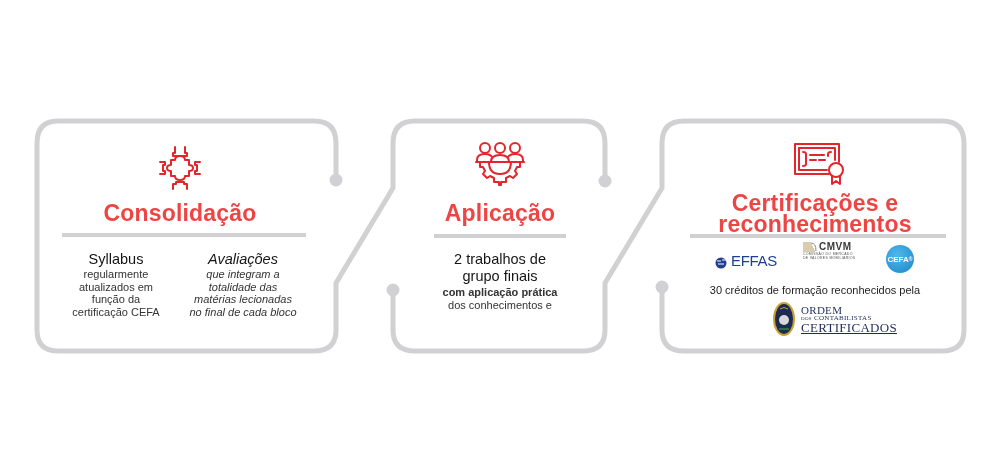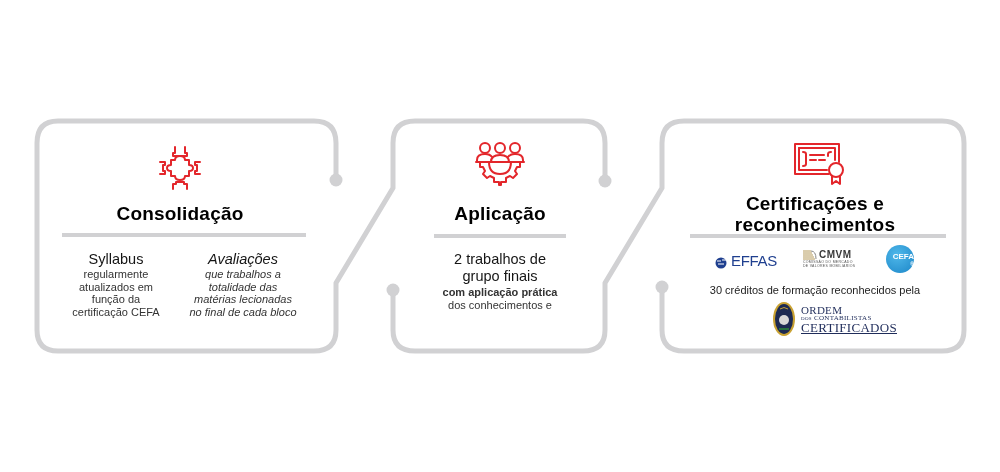--- a/index.html
+++ b/index.html
@@ -1,32 +1,32 @@
 <!DOCTYPE html>
 <html><head>
 <meta charset="utf-8">
 <style>
   html, body { margin: 0; padding: 0; background: #ffffff; }
   body { width: 1000px; height: 472px; position: relative; overflow: hidden;
          font-family: "Liberation Sans", "DejaVu Sans", sans-serif; color: #1a1a1a; }
   svg.frame { position: absolute; left: 0; top: 0; }
   .abs { position: absolute; text-align: center; }
-  .title { color: #000000; font-weight: bold; font-size: 19px; line-height: 21px; letter-spacing: 0.2px; }
+  .title { color: #ef4444; font-weight: bold; font-size: 23px; line-height: 21px; letter-spacing: 0.2px; }
   .divider { position: absolute; height: 4px; background: #d1d1d3; }
   .sub-head { font-size: 14.5px; line-height: 17px; color: #151515; }
   .body-txt { font-size: 11px; line-height: 12.5px; color: #333; }
   .icon { position: absolute; }
   .logo-effas { position: absolute; display: flex; align-items: flex-end; gap: 3px; color: #1f3f8f; font-size: 15px; font-family: "Liberation Sans", sans-serif; letter-spacing: -0.3px; }
   .logo-cmvm { position: absolute; display: flex; flex-direction: column; align-items: flex-start; }
   .logo-cmvm .row { display: flex; align-items: center; gap: 2px; }
   .logo-cmvm .word { font-weight: bold; font-size: 10px; color: #3a3a3a; letter-spacing: 0.5px; }
   .logo-cmvm .small { font-size: 3.5px; line-height: 4px; color: #555; letter-spacing: 0.3px; }
   .logo-cefa { position: absolute; width: 28px; height: 28px; border-radius: 50%;
                background: radial-gradient(circle at 40% 35%, #4fb8ea, #1c86c8);
-               color: #fff; font-weight: bold; font-size: 8px; display: flex; align-items: flex-end; justify-content: center; flex-direction: column; }
+               color: #fff; font-weight: bold; font-size: 8px; display: flex; align-items: center; justify-content: center; }
   .logo-occ { position: absolute; display: flex; align-items: center; gap: 5px; }
   .logo-occ .txt { font-family: "Liberation Serif", serif; color: #1f2c5a; font-size: 7.5px; line-height: 8.5px; text-align: left; letter-spacing: 0.3px; }
 </style>
 </head>
 <body>
 
 <svg class="frame" width="1000" height="472" viewBox="0 0 1000 472">
   <g fill="none" stroke="#d1d1d3" stroke-width="5" stroke-linecap="round" stroke-linejoin="round">
 
     <path d="M336 180 V143 Q336 121 314 121 H58 Q37 121 37 143 V330 Q37 351 58 351 H314 Q336 351 336 330 V283 L393 188 V143 Q393 121 415 121 H583 Q605 121 605 143 V181"></path>
@@ -63,21 +63,21 @@
   <div class="abs" style="left:52px; width:128px; top:251px;">
     <div class="sub-head">Syllabus</div>
     <div class="body-txt">regularmente</div>
     <div class="body-txt">atualizados em</div>
     <div class="body-txt">função da</div>
     <div class="body-txt">certificação CEFA</div>
   </div>
 
   <div class="abs" style="left:178px; width:130px; top:251px;font-style:italic;">
     <div class="sub-head">Avaliações</div>
-    <div class="body-txt">que trabalhos a</div>
+    <div class="body-txt">que integram a</div>
     <div class="body-txt">totalidade das</div>
     <div class="body-txt">matérias lecionadas</div>
     <div class="body-txt">no final de cada bloco</div>
   </div>
 </div>
 
 <div>
   <svg class="icon" style="left:474px; top:141px;" width="52" height="46" viewBox="0 0 52 46">
     <g fill="none" stroke="#e3262b" stroke-width="2" stroke-linejoin="round" stroke-linecap="round">
 
@@ -130,21 +130,21 @@
   <div class="divider" style="left:690px; width:256px; top:234px;"></div>
 
   <div class="logo-effas" style="left:715px; top:252px;">
     <svg width="13" height="12" viewBox="0 0 13 12">
       <circle cx="6" cy="6" r="5.5" fill="#1f3f8f"></circle>
       <path d="M2 4 H6 M3 7 H9 M7 3 H11" stroke="#fff" stroke-width="1"></path>
     </svg>
     <span>EFFAS</span>
   </div>
 
-  <div class="logo-cmvm" style="left:803px; top:249px;">
+  <div class="logo-cmvm" style="left:803px; top:241px;">
     <div class="row">
       <svg width="14" height="10" viewBox="0 0 14 10">
         <path d="M0 1 H8 M0 3 H9 M0 5 H10 M0 7 H11 M0 9 H12" stroke="#b59a5a" stroke-width="1"></path>
         <path d="M8 1 Q13 1 13 9" stroke="#8a8a8a" stroke-width="1" fill="none"></path>
       </svg>
       <span class="word">CMVM</span>
     </div>
     <div class="small">COMISSÃO DO MERCADO</div>
     <div class="small">DE VALORES MOBILIÁRIOS</div>
   </div>

